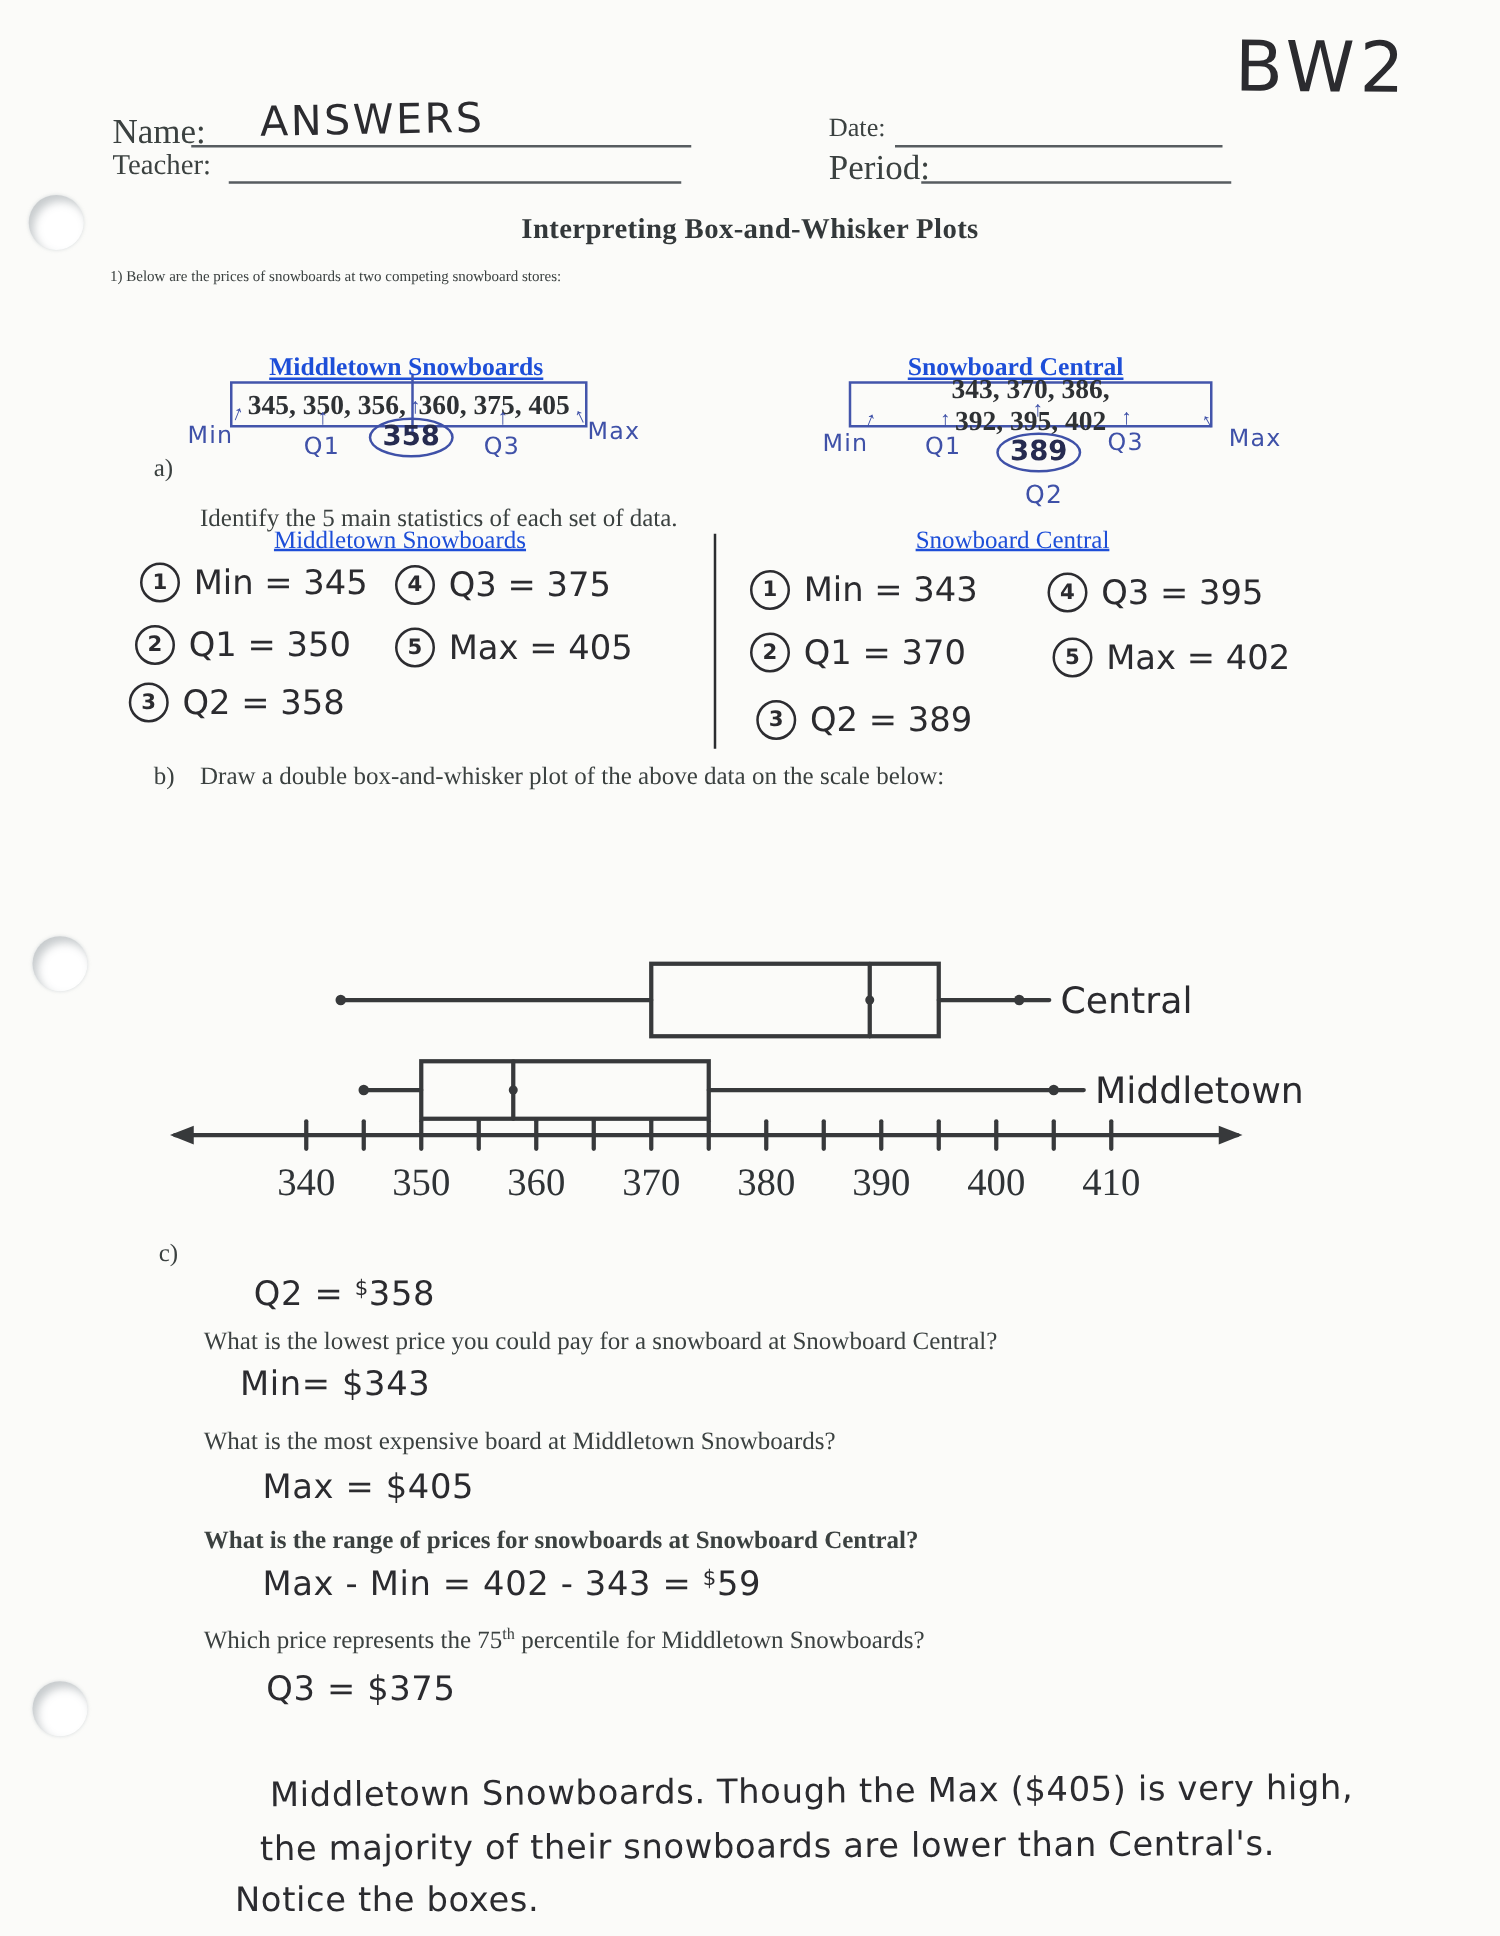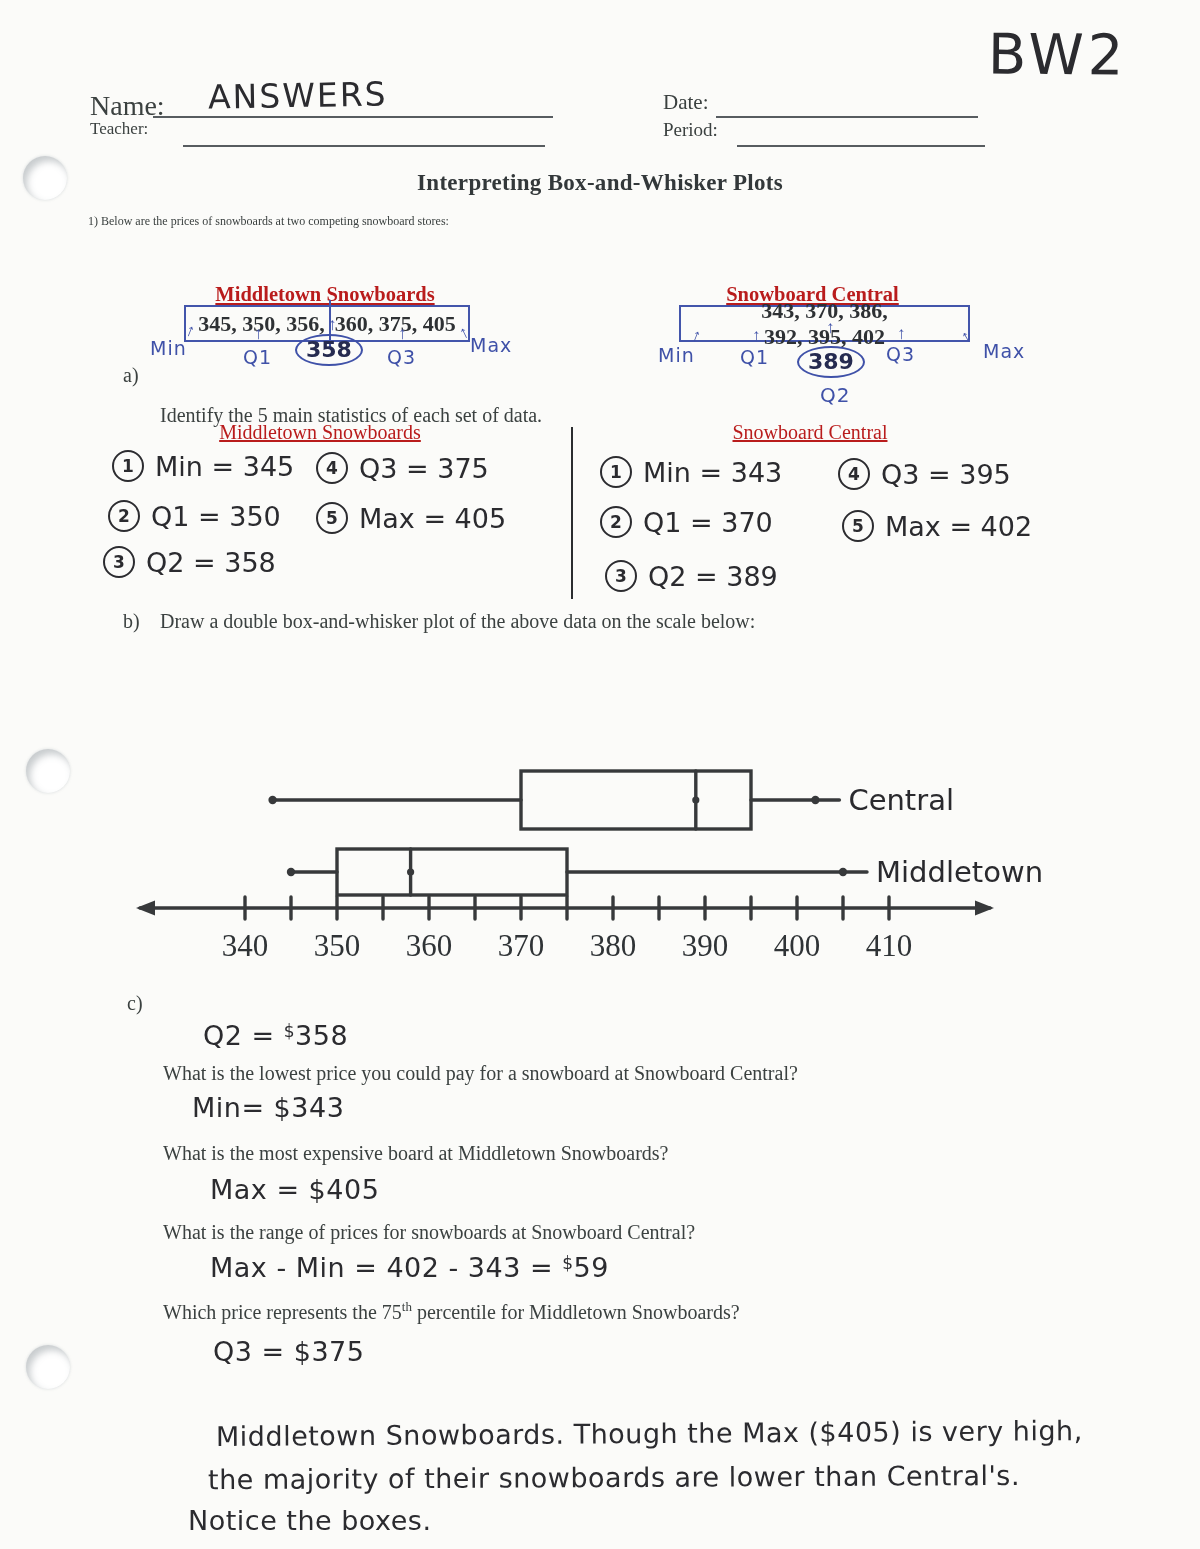--- a/index.html
+++ b/index.html
@@ -9,21 +9,21 @@
   .hw{font-family:"DejaVu Sans",sans-serif;color:#2b2b2f;}
   .hw-blue{font-family:"DejaVu Sans",sans-serif;color:#3f51a8;}
   .hole{position:absolute;width:44px;height:44px;border-radius:50%;background:#ffffff;
         box-shadow:inset 4px 5px 7px rgba(110,120,126,.38), 0 0 3px rgba(205,210,212,.8);}
   .uline{border-bottom:2px solid #575c60;}
   .title{font-family:"Liberation Serif",serif;font-weight:bold;font-size:23px;color:#33383a;text-align:center;width:100%;letter-spacing:.3px;}
   .data-box{border:2px solid #4355ab;display:flex;align-items:center;justify-content:center;
             font-family:"Liberation Serif",serif;font-weight:bold;font-size:22px;color:#2e3134;}
   .data-box .half{padding:0 4px;white-space:nowrap;}
   .vdiv-blue{width:2px;background:#4355ab;height:140%;}
-  .store-title{font-family:"Liberation Serif",serif;font-weight:bold;font-size:20.5px;color:#b91c1c;
+  .store-title{font-family:"Liberation Serif",serif;font-weight:bold;font-size:20.5px;color:#1d4ed8;
                text-decoration:underline;text-align:center;white-space:nowrap;}
   .ann{font-size:19px;letter-spacing:1px;white-space:nowrap;}
   .ann-arrow{font-size:17px;color:#3f51a8;display:inline-block;}
   .circ-med{border:2.5px solid #3f51a8;border-radius:50%;padding:1px 9px 2px 9px;
             font-family:"DejaVu Sans",sans-serif;font-weight:bold;font-size:22px;color:#262b50;white-space:nowrap;}
   .stat-item{display:flex;align-items:center;font-size:27px;white-space:nowrap;}
   .num-circle{display:inline-flex;width:28px;height:28px;border:2.3px solid #2c2c30;border-radius:50%;
               align-items:center;justify-content:center;font-size:17px;font-weight:bold;margin-right:11px;flex:0 0 auto;}
   .adiv{border-left:2.5px solid #2b2d30;}
   .q{font-size:20px;white-space:nowrap;}
@@ -42,25 +42,25 @@
 
   <div class="hole" style="left:23px;top:156px;"></div>
   <div class="hole" style="left:26px;top:749px;"></div>
   <div class="hole" style="left:26px;top:1345px;"></div>
 
   <div class="abs hw" style="left:988px;top:22px;font-size:56px;letter-spacing:4px;transform:rotate(.5deg);">BW2</div>
 
   <div class="abs print" style="left:90px;top:90px;font-size:28px;">Name:</div>
   <div class="abs uline" style="left:153px;top:78px;width:400px;height:38px;"></div>
   <div class="abs hw" style="left:208px;top:76px;font-size:33px;letter-spacing:2px;transform:rotate(-1deg);">ANSWERS</div>
-  <div class="abs print" style="left:90px;top:119px;font-size:17px;">Teacher:</div>
+  <div class="abs print" style="left:90px;top:119px;font-size:23px;">Teacher:</div>
   <div class="abs uline" style="left:183px;top:107px;width:362px;height:38px;"></div>
   <div class="abs print" style="left:663px;top:90px;font-size:21px;">Date:</div>
   <div class="abs uline" style="left:716px;top:78px;width:262px;height:38px;"></div>
-  <div class="abs print" style="left:663px;top:119px;font-size:19px;">Period:</div>
+  <div class="abs print" style="left:663px;top:119px;font-size:28px;">Period:</div>
   <div class="abs uline" style="left:737px;top:107px;width:248px;height:38px;"></div>
 
   <div class="abs title" style="top:170px;left:0;">Interpreting Box-and-Whisker Plots</div>
 
   <div class="abs print" style="left:88px;top:214px;font-size:12px;">1) Below are the prices of snowboards at two competing snowboard stores:</div>
 
   <div class="abs store-title" style="left:180px;top:283px;width:290px;">Middletown Snowboards</div>
   <div class="abs data-box" style="left:184px;top:305px;width:282px;height:33px;">
     <span class="half">345, 350, 356,</span>
     <span class="vdiv-blue"></span>
@@ -207,21 +207,21 @@
     <span>Q2 =</span>
     <span class="supd">$</span><span>358</span>
   </div>
 
   <div class="abs print q" style="left:163px;top:1062px;">What is the lowest price you could pay for a snowboard at Snowboard Central?</div>
   <div class="abs hw a" style="left:192px;top:1092px;">Min= $343</div>
 
   <div class="abs print q" style="left:163px;top:1142px;">What is the most expensive board at Middletown Snowboards?</div>
   <div class="abs hw a" style="left:210px;top:1174px;">Max = $405</div>
 
-  <div class="abs print q" style="left:163px;top:1221px;">What is the range of prices for snowboards at Snowboard Central?</div>
+  <div class="abs print q" style="left:163px;top:1221px;font-weight:bold;">What is the range of prices for snowboards at Snowboard Central?</div>
   <div class="abs hw a" style="left:210px;top:1252px;">
     <span>Max - Min = 402 - 343 =</span>
     <span class="supd">$</span><span>59</span>
   </div>
 
   <div class="abs print q" style="left:163px;top:1299px;">
     <span>Which price represents the 75</span><sup style="font-size:13px;">th</sup><span> percentile for Middletown Snowboards?</span>
   </div>
   <div class="abs hw a" style="left:213px;top:1336px;">Q3 = $375</div>
 

